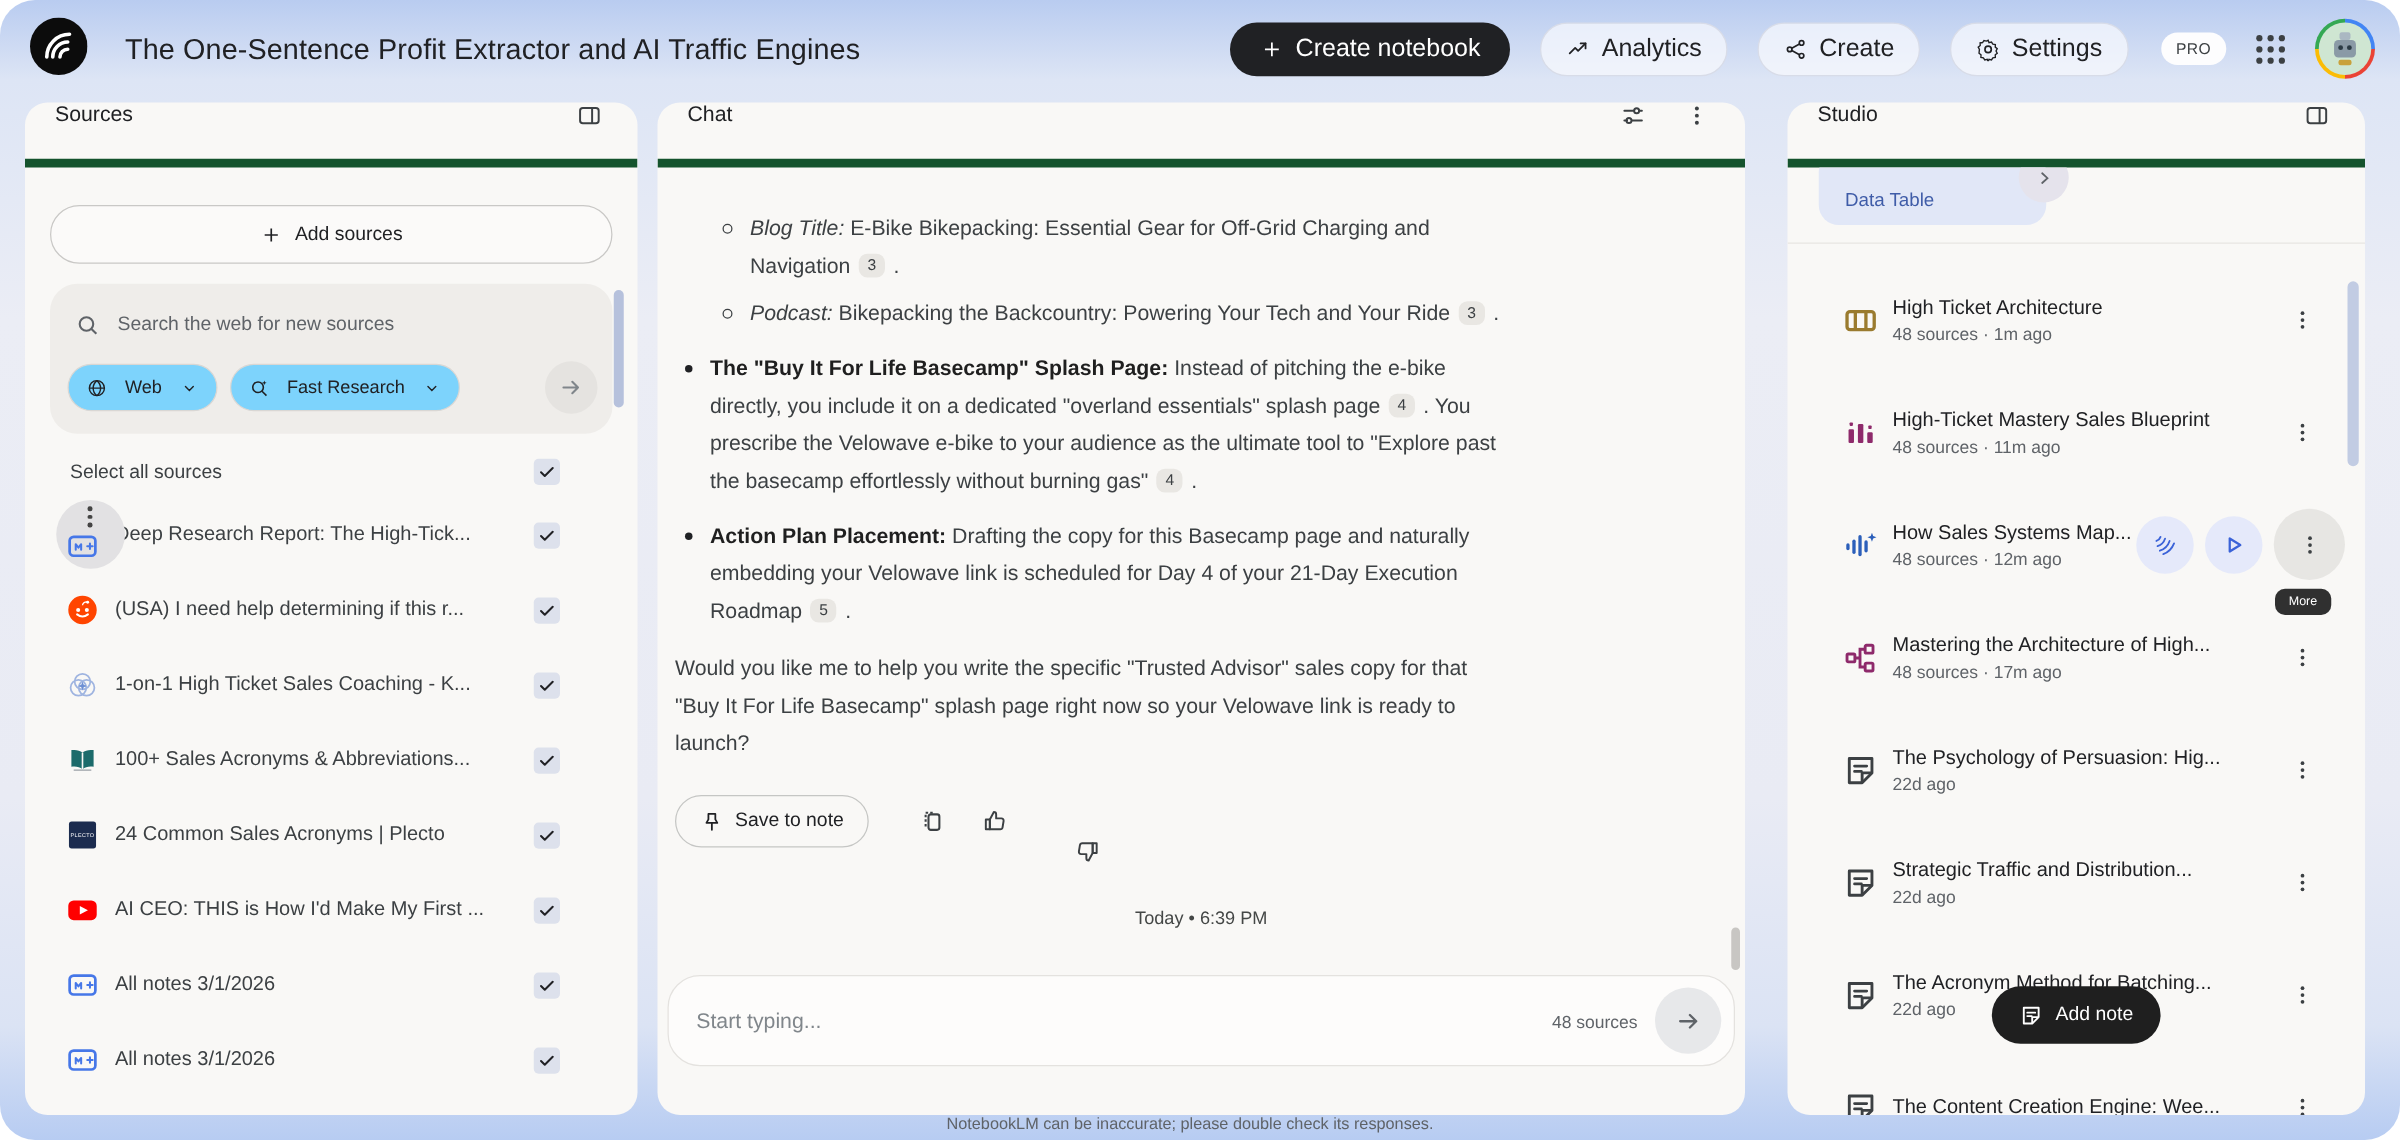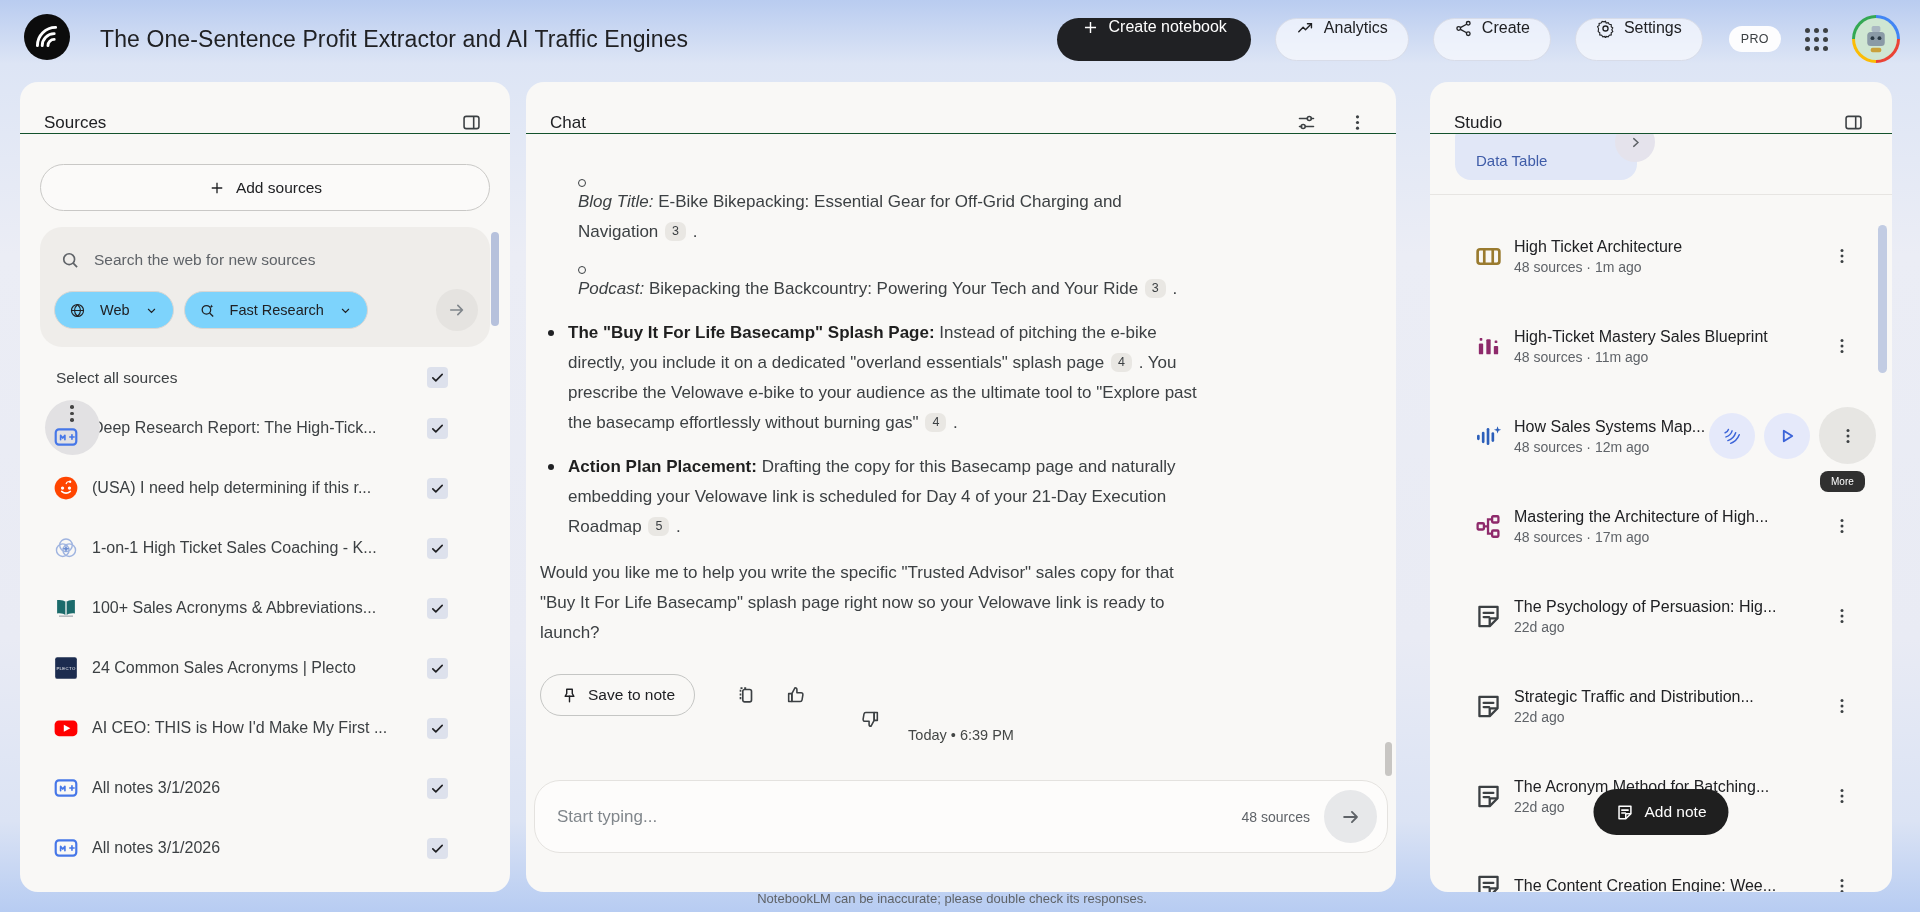--- a/index.html
+++ b/index.html
@@ -1,41 +1,41 @@
 <!DOCTYPE html>
 <html><head>
 <meta charset="utf-8">
 <style>
   * { margin:0; padding:0; box-sizing:border-box; }
   html,body { width:1920px; height:912px; font-family:"Liberation Sans", sans-serif; }
   .page { position:relative; width:1920px; height:912px; overflow:hidden;
-    background:linear-gradient(180deg,#b9ccf0 0%,#dde5f5 7%,#ebedf5 28%,#e9ebf4 70%,#dbe3f4 90%,#b7ccf2 100%); }
+    background:linear-gradient(180deg,#b9ccf0 0%,#dde5f5 7%,#ebedf5 28%,#e9ebf4 70%,#dbe3f4 90%,#b7ccf2 100%);border-radius:28px; }
 
   
   .hdr { position:absolute; top:0; left:0; right:0; height:78px; }
   .logo { position:absolute; left:24px; top:14px; width:46px; height:46px; border-radius:50%; }
   .hdr-title { position:absolute; left:100px; top:0; height:78px; display:flex; align-items:center;
     font-size:23px; color:#202124; letter-spacing:.1px; }
   .hdr-right { position:absolute; right:20px; top:0; height:78px; display:flex; align-items:center; gap:24px; }
-  .pill { display:flex; align-items:flex-start; gap:9px; height:43px; padding:0 20px; border-radius:22px;
-    background:rgba(248,250,253,.72); border:1px solid #d8dce8; font-size:16px; color:#202124; cursor:pointer; }
+  .pill { display:flex; align-items:center; gap:9px; height:43px; padding:0 20px; border-radius:22px;
+    background:rgba(248,250,253,.72); border:1px solid #d8dce8; font-size:20px; color:#202124; cursor:pointer; }
   .pill .ic { width:19px; height:19px; }
   .pill-dark { background:#202124; border:none; color:#fff; padding:0 24px; }
   .pro { height:26px; padding:0 12px; display:flex; align-items:center; background:#fdfdfe; border-radius:13px;
     font-size:12.5px; color:#3c4043; letter-spacing:.4px; margin-left:2px; }
   .apps { display:grid; grid-template-columns:repeat(3,5px); grid-gap:4px; cursor:pointer; }
   .apps i { width:5px; height:5px; border-radius:50%; background:#3c4043; }
   .avatar { width:48px; height:48px; border-radius:50%; padding:3px; cursor:pointer;
     background:conic-gradient(#4285f4 0 25%, #ea4335 25% 50%, #fbbc05 50% 75%, #34a853 75% 100%); }
   .avatar-in { width:100%; height:100%; border-radius:50%; background:#cfe6d2; display:flex; align-items:center; justify-content:center; overflow:hidden; }
 
   
   .panel { position:absolute; top:82px; height:810px; background:#f9f8f6; border-radius:18px; overflow:hidden; }
-  .panel-head { height:52px; display:flex; align-items:flex-end; justify-content:space-between;
-    padding:0 28px 0 24px; border-bottom:1px solid #14532d; }
+  .panel-head { height:52px; display:flex; align-items:flex-start; justify-content:space-between;
+    padding:0 28px 0 24px; border-bottom:7px solid #14532d; }
   .panel-title { font-size:17px; color:#202124; }
   .head-ic { width:21px; height:21px; color:#3c4043; cursor:pointer; }
   .ic { display:inline-flex; } .ic svg { width:100%; height:100%; display:block; }
 
   
   #sources { left:20px; width:490px; }
   .add-src { margin:30px 20px 0; height:47px; border:1px solid #c9c8c6; border-radius:24px;
     display:flex; align-items:center; justify-content:center; gap:10px; font-size:15.5px; color:#202124;
     background:#fbfaf9; cursor:pointer; }
   .add-src .ic { width:18px; height:18px; }
@@ -67,21 +67,21 @@
   .sb { position:absolute; border-radius:5px; }
   #sources .sb { right:11px; top:150px; width:8px; height:94px; background:#b6c1dc; }
 
   
   #chat { left:526px; width:870px; }
   .chat-head-ics { display:flex; gap:30px; }
   .messages { padding:34px 30px 0 14px; }
   .block { display:flex; font-size:17px; line-height:30px; color:#3c4043; }
   .btxt { white-space:pre-wrap; }
   .block .mk { flex:none; }
-  .sub { margin-left:38px; margin-bottom:8px;flex-direction:column; }
+  .sub { margin-left:38px; margin-bottom:8px; }
   .sub .mk { width:8px; height:8px; border:1.6px solid #3c4043; border-radius:50%; margin:11px 14px 0 0; }
   .bullet { margin:14px 0 10px 8px; }
   .bullet .mk { width:6px; height:6px; background:#202124; border-radius:50%; margin:12px 14px 0 0; }
   .para { margin:16px 0 0 0; }
   .b { font-weight:700; color:#1f1f1f; }
   .i { font-style:italic; }
   .cite { display:inline-block; background:#e9e7e3; color:#3c4043; border-radius:7px; font-size:12.5px;
     line-height:19px; padding:0 7px; margin:0 2px; vertical-align:2px; cursor:pointer; }
   .save-row { display:flex; align-items:center; margin:26px 0 0 14px; }
   .save-pill { display:flex; align-items:center; gap:9px; height:42px; padding:0 19px; border:1px solid #c5c6c4;

